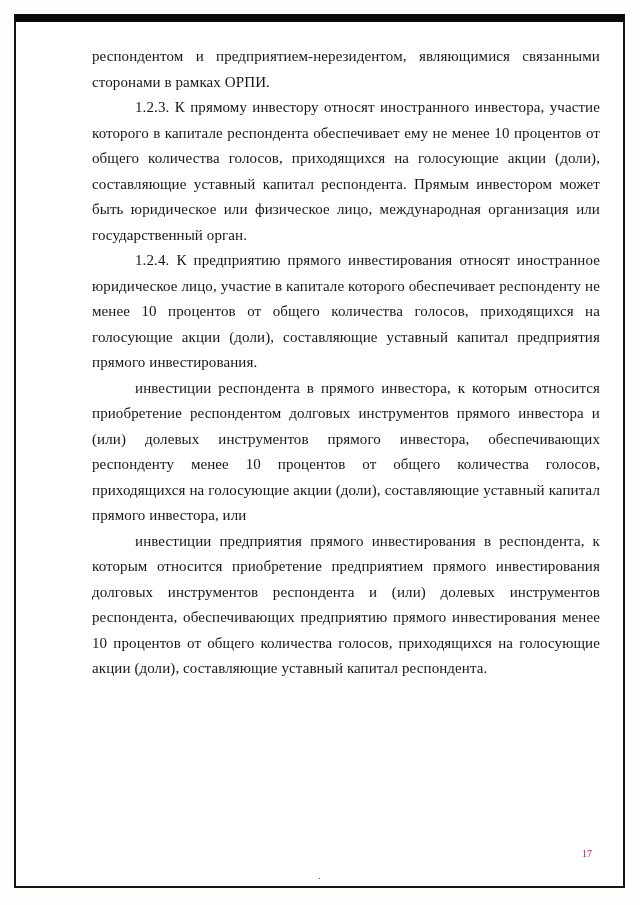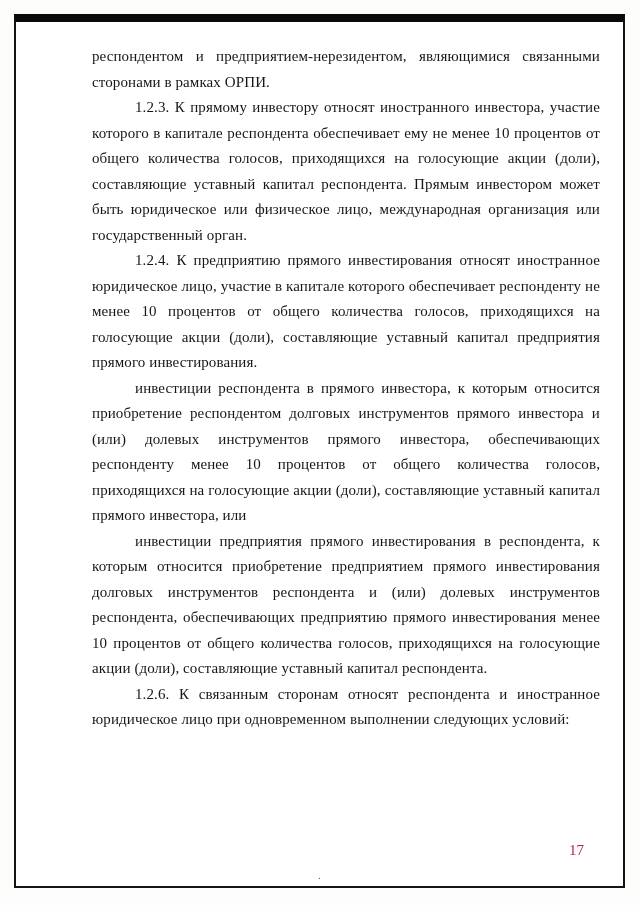--- a/index.html
+++ b/index.html
@@ -41,23 +41,23 @@
   .text-block p {
     margin: 0;
     padding: 0;
     font-family: Liberation Serif, serif;
   }
   .text-block p.indent {
     text-indent: 43px;
   }
   .page-number {
     position: absolute;
-    right: 56px;
+    right: 48px;
     bottom: 46px;
-    font-size: 15px;
+    font-size: 10px;
     color: #be185d;
   }
   .artifact-dot {
     position: absolute;
     left: 318px;
     bottom: 24px;
     font-size: 11px;
     color: #555;
   }
 </style>
@@ -65,18 +65,17 @@
 <body>
 
 <div class="page-frame"></div>
 
 <div class="text-block">
   <p>респондентом и предприятием-нерезидентом, являющимися связанными сторонами в рамках ОРПИ.</p>
   <p class="indent">1.2.3. К прямому инвестору относят иностранного инвестора, участие которого в капитале респондента обеспечивает ему не менее 10 процентов от общего количества голосов, приходящихся на голосующие акции (доли), составляющие уставный капитал респондента. Прямым инвестором может быть юридическое или физическое лицо, международная организация или государственный орган.</p>
   <p class="indent">1.2.4. К предприятию прямого инвестирования относят иностранное юридическое лицо, участие в капитале которого обеспечивает респонденту не менее 10 процентов от общего количества голосов, приходящихся на голосующие акции (доли), составляющие уставный капитал предприятия прямого инвестирования.</p>
   <p class="indent">инвестиции респондента в прямого инвестора, к которым относится приобретение респондентом долговых инструментов прямого инвестора и (или) долевых инструментов прямого инвестора, обеспечивающих респонденту менее 10 процентов от общего количества голосов, приходящихся на голосующие акции (доли), составляющие уставный капитал прямого инвестора, или</p>
   <p class="indent">инвестиции предприятия прямого инвестирования в респондента, к которым относится приобретение предприятием прямого инвестирования долговых инструментов респондента и (или) долевых инструментов респондента, обеспечивающих предприятию прямого инвестирования менее 10 процентов от общего количества голосов, приходящихся на голосующие акции (доли), составляющие уставный капитал респондента.</p>
-  <p class="indent">1.2.6. К связанным сторонам относят респондента и иностранное юридическое лицо при одновременном выполнении следующих условий:</p>
 </div>
 
 <div class="page-number">17</div>
 
 <div class="artifact-dot">.</div>
 
 </body></html>

